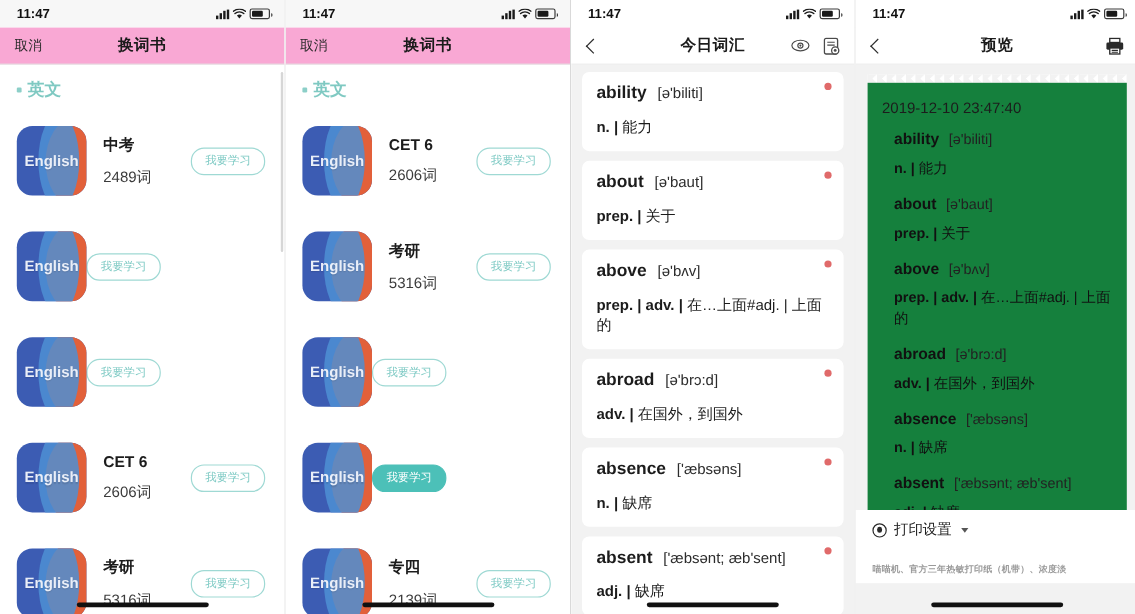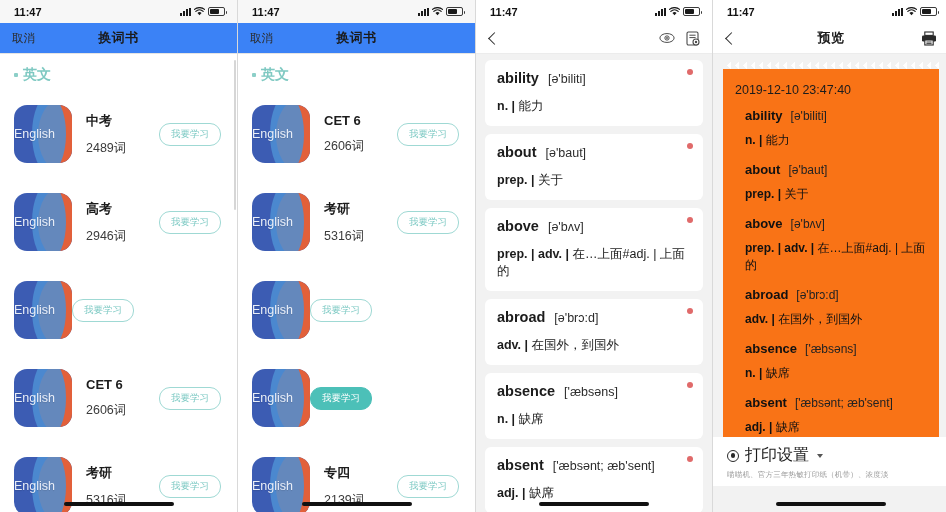--- a/index.html
+++ b/index.html
@@ -48,21 +48,21 @@
     content: ""; position: absolute; right: -3px; top: 2.5px;
     width: 1.5px; height: 3px; background: #3a3a3a; border-radius: 0 1px 1px 0;
   }
   .batt i { display: block; height: 100%; width: 68%; background: #1a1a1a; border-radius: 1px; }
 
   
   .navbar {
     height: 31px;
     display: flex; align-items: center;
     position: relative;
-    background: #3b82f6;
+    background: #f9a8d4;
     border-bottom: 1px solid #e4e4e4;
     padding: 0 12px;
   }
   .navbar.white { background: #ffffff; border-bottom-color: #ececec; }
   .nav-left { font-size: 11.5px; color: #2b2b2b; z-index: 2; }
   .nav-title {
     position: absolute; left: 0; right: 0; text-align: center;
     font-size: 13px; font-weight: bold; color: #1b1b1b;
     letter-spacing: .5px;
   }
@@ -100,22 +100,22 @@
     background: #e2603a;
   }
   .book-icon .blob-blue {
     position: absolute; right: 6px; top: -10px;
     width: 34px; height: 78px; border-radius: 50%;
     background: #4e8fd4; opacity: .85;
   }
   .book-icon .ename {
     position: absolute; left: 0; right: 0; top: 50%;
     transform: translateY(-50%);
-    color: #e9eef8;
-    font-size: 12.5px; font-weight: normal;
+    text-align: center; color: #e9eef8;
+    font-size: 12.5px; font-weight: bold;
     text-shadow: 0 1px 1px rgba(0,0,0,.12);
   }
   .book-meta { margin-left: 14px; flex: 1 1 auto; }
   .book-title { font-size: 13px; font-weight: bold; color: #1c1c1c; }
   .book-count { font-size: 12.5px; color: #3b3b3b; margin-top: 10px; }
   .study-btn {
     font-size: 9.5px; padding: 4px 11px; border-radius: 11px;
     border: 1px solid #9fd9d4; color: #7ecac4; background: #ffffff;
     white-space: nowrap; margin-right: 6px;
   }
@@ -140,21 +140,21 @@
   .wc-def { font-size: 12.5px; color: #1c1c1c; margin-top: 12px; font-weight: bold; }
   .wc-def .zh { font-weight: normal; }
   .wc-dot {
     position: absolute; right: 10px; top: 9px;
     width: 6px; height: 6px; border-radius: 50%; background: #e06a6a;
   }
 
   
   .preview-wrap { background: #f2f2f2; height: 458px; position: relative; padding: 8px 10px 0; }
   .receipt {
-    background: #f97316;
+    background: #15803d;
     height: 380px;
     padding: 14px 12px 0;
     overflow: hidden;
     position: relative;
   }
   .zigzag {
     height: 7px;
     background:
       linear-gradient(135deg, #f2f2f2 50%, transparent 50%) 0 0/8px 7px repeat-x,
       linear-gradient(45deg,  #f2f2f2 50%, #ffffff 50%) 0 0/8px 7px repeat-x;
@@ -172,27 +172,27 @@
   }
   .ps-row { display: flex; align-items: center; gap: 6px; }
   .ps-icon {
     width: 12px; height: 12px; border-radius: 50%;
     border: 1.4px solid #2a2a2a; position: relative;
   }
   .ps-icon::after {
     content: ""; position: absolute; left: 2.6px; top: 2.6px;
     width: 4.6px; height: 4.6px; border-radius: 50%; background: #2a2a2a;
   }
-  .ps-label { font-size: 16px; color: #1c1c1c; }
+  .ps-label { font-size: 12px; color: #1c1c1c; }
   .ps-caret {
     width: 0; height: 0; border-left: 3.5px solid transparent;
     border-right: 3.5px solid transparent; border-top: 4px solid #555;
     margin-left: 2px;
   }
-  .ps-sub { font-size: 7.5px; color: #9a9a9a; margin-top: 4px; letter-spacing: .2px; }
+  .ps-sub { font-size: 7.5px; color: #9a9a9a; margin-top: 20px; letter-spacing: .2px; font-weight: bold; }
 
   
   .home-ind {
     position: absolute; bottom: 6px; left: 50%; transform: translateX(-50%);
     width: 110px; height: 4px; border-radius: 3px; background: #111;
   }
 </style>
 </head>
 <body>
 
@@ -239,24 +239,20 @@
           <div class="book-count">2489词</div>
         </div>
         <div class="study-btn">我要学习</div>
       </div>
       <div class="book-row">
         <div class="book-icon">
           <div class="blob-orange"></div>
             <div class="blob-blue"></div>
           <div class="ename">English</div>
         </div>
-        <div class="book-meta">
-          <div class="book-title">高考</div>
-          <div class="book-count">2946词</div>
-        </div>
         <div class="study-btn">我要学习</div>
       </div>
       <div class="book-row">
         <div class="book-icon">
           <div class="blob-orange"></div>
             <div class="blob-blue"></div>
           <div class="ename">English</div>
         </div>
         <div class="study-btn">我要学习</div>
       </div>
@@ -392,20 +388,21 @@
           <path d="M1.9 4.8 a6 6 0 0 1 8.2 0" stroke="#1a1a1a" stroke-width="1.3" fill="none" stroke-linecap="round"></path>
           <path d="M0.4 2.7 a8.6 8.6 0 0 1 11.2 0" stroke="#1a1a1a" stroke-width="1.3" fill="none" stroke-linecap="round"></path>
         </svg>
         <span class="batt">
             <i></i>
           </span>
       </span>
     </div>
     <div class="navbar white">
       <span class="chev-back"></span>
+      <span class="nav-title">今日词汇</span>
       <span class="nav-right">
         <svg width="16" height="12" viewBox="0 0 18 12">
           <ellipse cx="9" cy="6" rx="8" ry="5" fill="none" stroke="#4a4a4a" stroke-width="1.1"></ellipse>
           <circle cx="9" cy="6" r="2.4" fill="none" stroke="#4a4a4a" stroke-width="1.1"></circle>
           <circle cx="9" cy="6" r="1" fill="#4a4a4a"></circle>
         </svg>
         <svg width="14" height="15" viewBox="0 0 14 15">
           <rect x="1" y="1" width="11" height="13" rx="1.4" fill="none" stroke="#4a4a4a" stroke-width="1.1"></rect>
           <line x1="3.4" y1="4.2" x2="9.6" y2="4.2" stroke="#4a4a4a" stroke-width="1"></line>
           <line x1="3.4" y1="6.6" x2="9.6" y2="6.6" stroke="#4a4a4a" stroke-width="1"></line>

